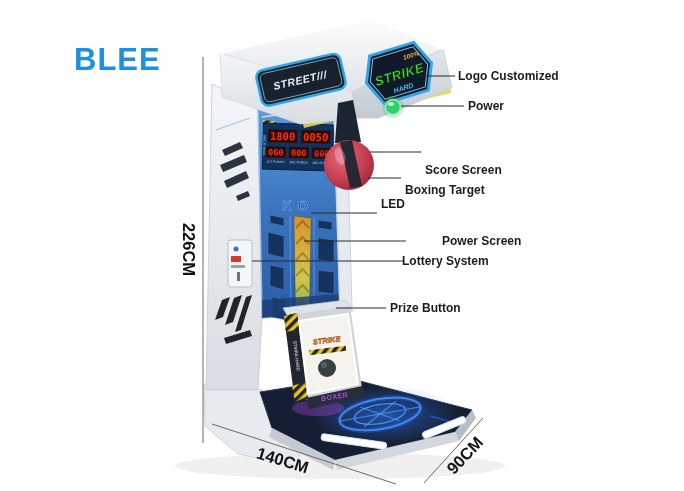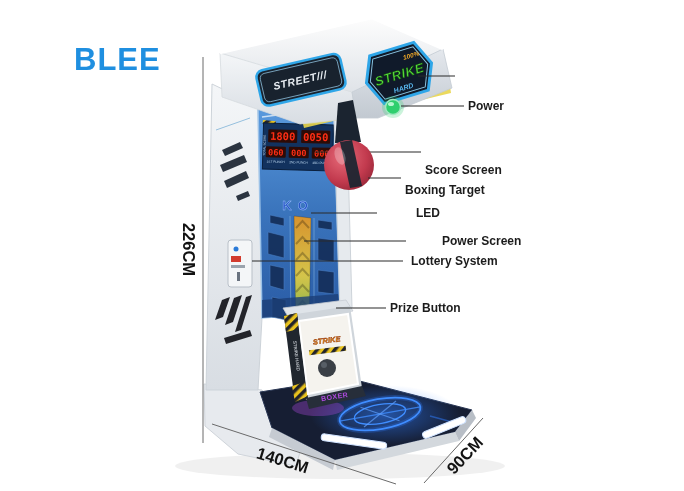--- a/index.html
+++ b/index.html
@@ -6,23 +6,23 @@
   #canvas{position:relative;width:684px;height:491px;background:#fff;overflow:hidden;
           font-family:"Liberation Sans",sans-serif;}
   #machine-svg{position:absolute;left:0;top:0;}
   .brand-logo{position:absolute;left:74px;top:10px;font-size:31px;font-weight:700;
               letter-spacing:1px;color:#1f8fe0;font-family:"Liberation Sans",sans-serif;margin-top:32px;}
   .callout{position:absolute;font-size:12px;font-weight:700;color:#1c1c1c;white-space:nowrap;}
   [data-name="callout-logo-customized"]{left:458px;top:69px;}
   [data-name="callout-button"]{left:468px;top:99px;}
   [data-name="callout-score-screen"]{left:425px;top:163px;}
   [data-name="callout-boxing-target"]{left:405px;top:171px;margin-top:12px;}
-  [data-name="callout-led"]{left:381px;top:206px;margin-left:35px;}
+  [data-name="callout-led"]{left:381px;top:197px;}
   [data-name="callout-power-screen"]{left:410px;top:234px;margin-left:32px;}
-  [data-name="callout-lottery-system"]{left:411px;top:254px;}
+  [data-name="callout-lottery-system"]{left:402px;top:254px;}
   [data-name="callout-prize-pickup"]{left:390px;top:301px;}
   .dim{position:absolute;font-size:16.5px;font-weight:600;color:#121212;white-space:nowrap;}
   [data-name="dimension-height"]{left:152px;top:240px;width:72px;text-align:center;
       transform:rotate(90deg);transform-origin:center;}
   [data-name="dimension-width"]{left:256px;top:451px;transform:rotate(17deg);transform-origin:center;}
   [data-name="dimension-depth"]{left:443px;top:446px;transform:rotate(-47deg);transform-origin:center;}
 </style>
 </head>
 <body>
 
@@ -239,20 +239,21 @@
 
   <g stroke="#6a6a6a" stroke-width="1" data-name="dimension-lines">
     <line x1="203" y1="57" x2="203" y2="443" data-name="dimension-line-height"></line>
     <line x1="212" y1="424" x2="396" y2="484" data-name="dimension-line-width"></line>
     <line x1="424" y1="483" x2="483" y2="418" data-name="dimension-line-depth"></line>
   </g>
 </svg>
 
 <div class="brand-logo" data-name="brand-logo">BLEE</div>
 
+<div class="callout" data-name="callout-logo-customized">Logo Customized</div>
 <div class="callout" data-name="callout-button">Power</div>
 <div class="callout" data-name="callout-score-screen">Score Screen</div>
 <div class="callout" data-name="callout-boxing-target">Boxing Target</div>
 <div class="callout" data-name="callout-led">LED</div>
 <div class="callout" data-name="callout-power-screen">Power Screen</div>
 <div class="callout" data-name="callout-lottery-system">Lottery System</div>
 <div class="callout" data-name="callout-prize-pickup">Prize Button</div>
 
 <div class="dim" data-name="dimension-height">226CM</div>
 <div class="dim" data-name="dimension-width">140CM</div>

